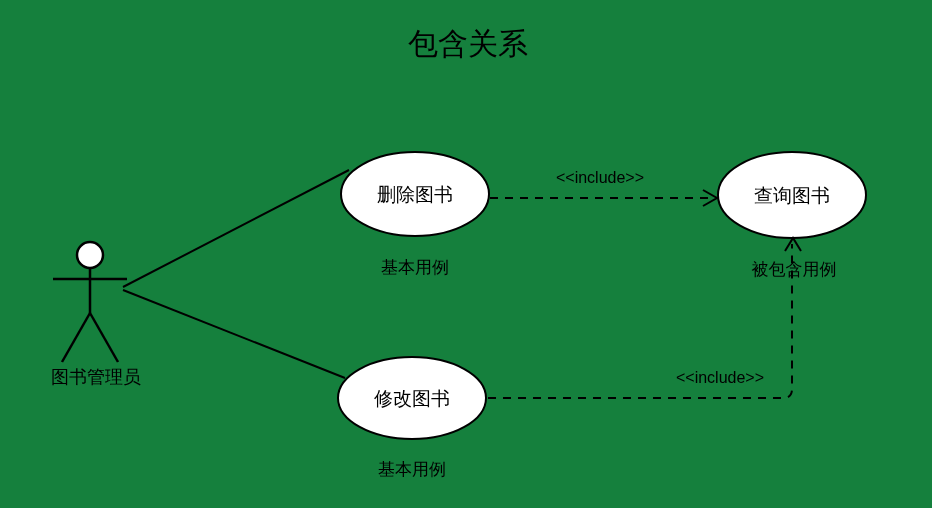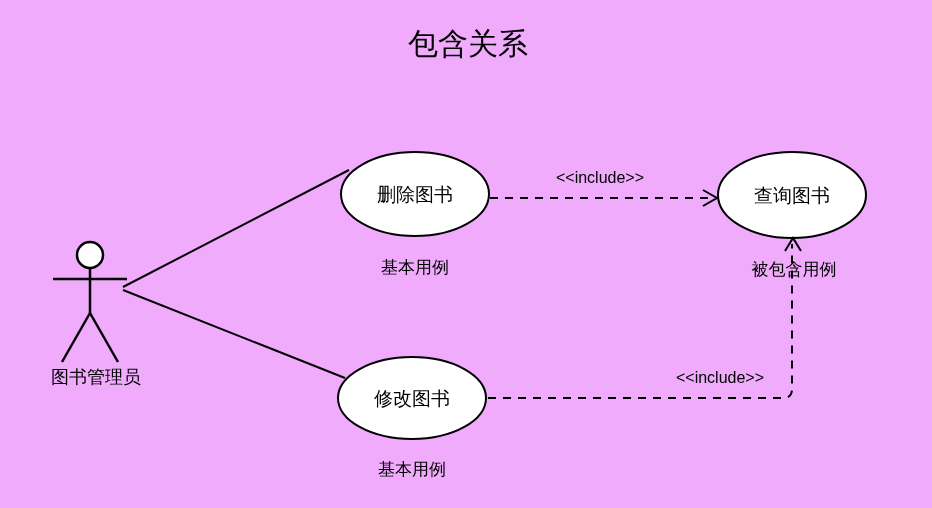--- a/index.html
+++ b/index.html
@@ -10,21 +10,21 @@
   body {
     width: 932px;
     height: 508px;
     overflow: hidden;
     font-family: "Liberation Sans", "DejaVu Sans", sans-serif;
   }
   #canvas {
     position: relative;
     width: 932px;
     height: 508px;
-    background: #f0abfc;
+    background: #15803d;
   }
   #diagram-svg {
     position: absolute;
     top: 0;
     left: 0;
     width: 932px;
     height: 508px;
   }
   .diagram-title {
     font-size: 30px;

